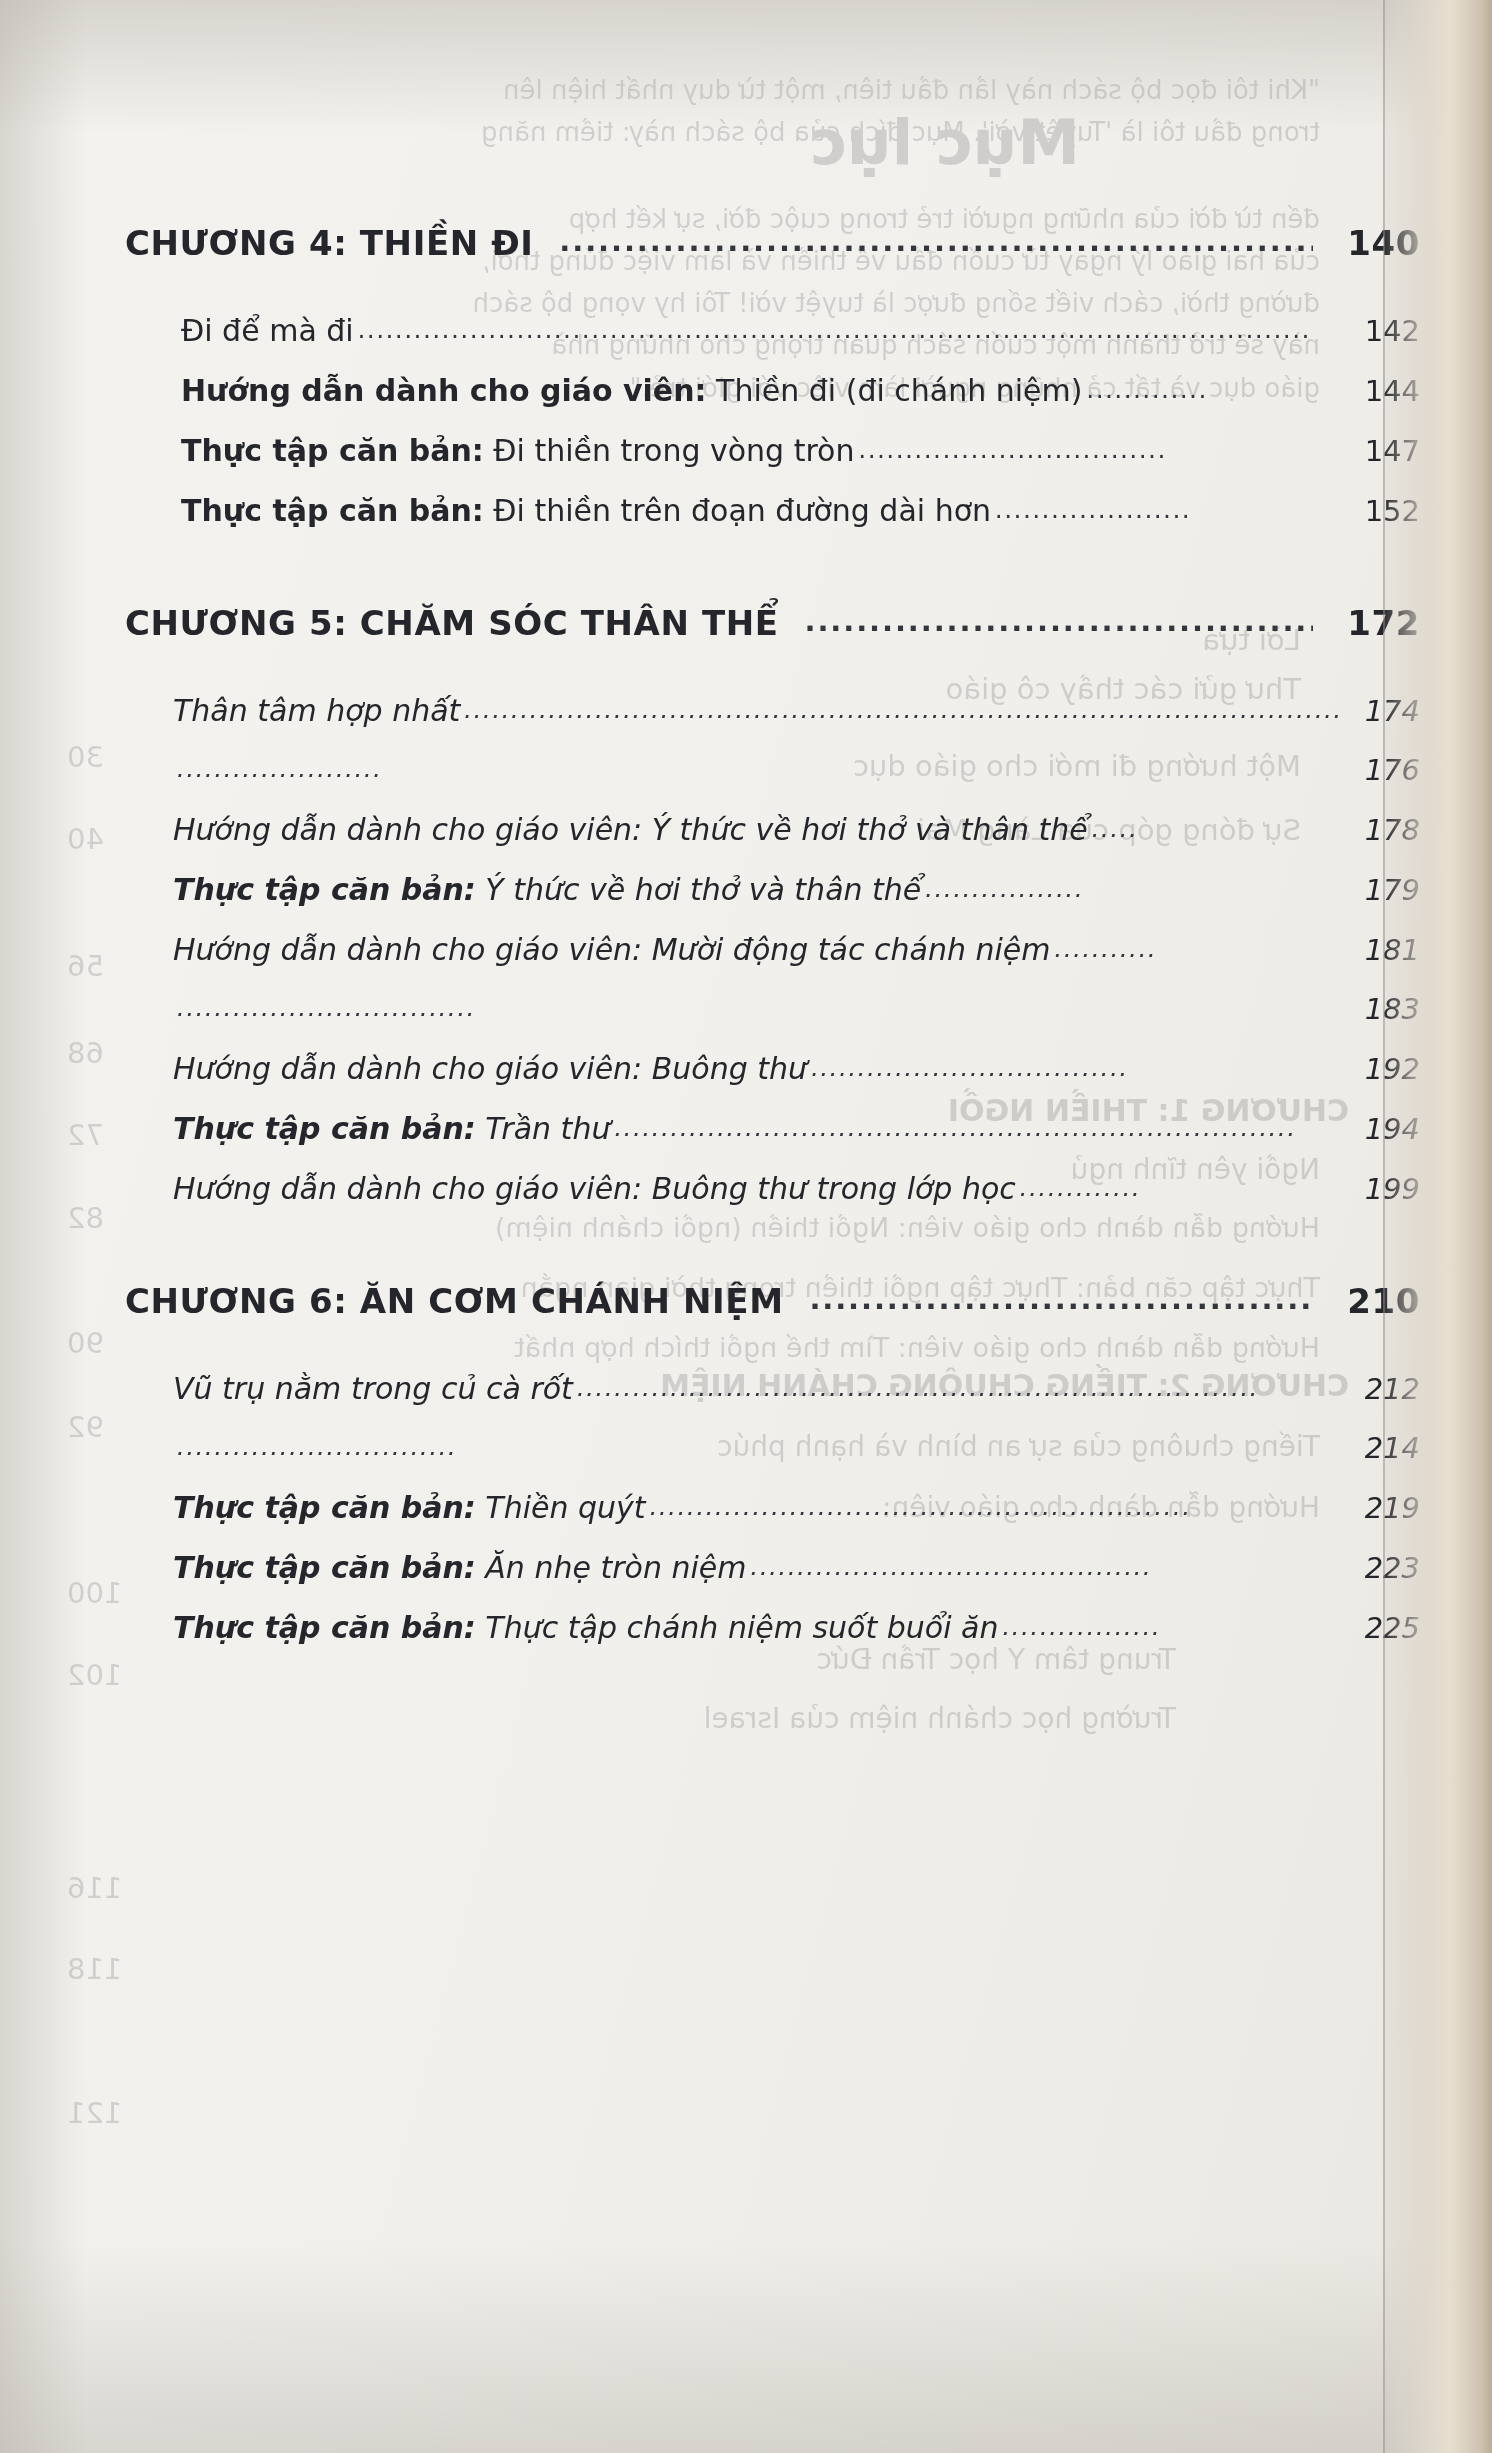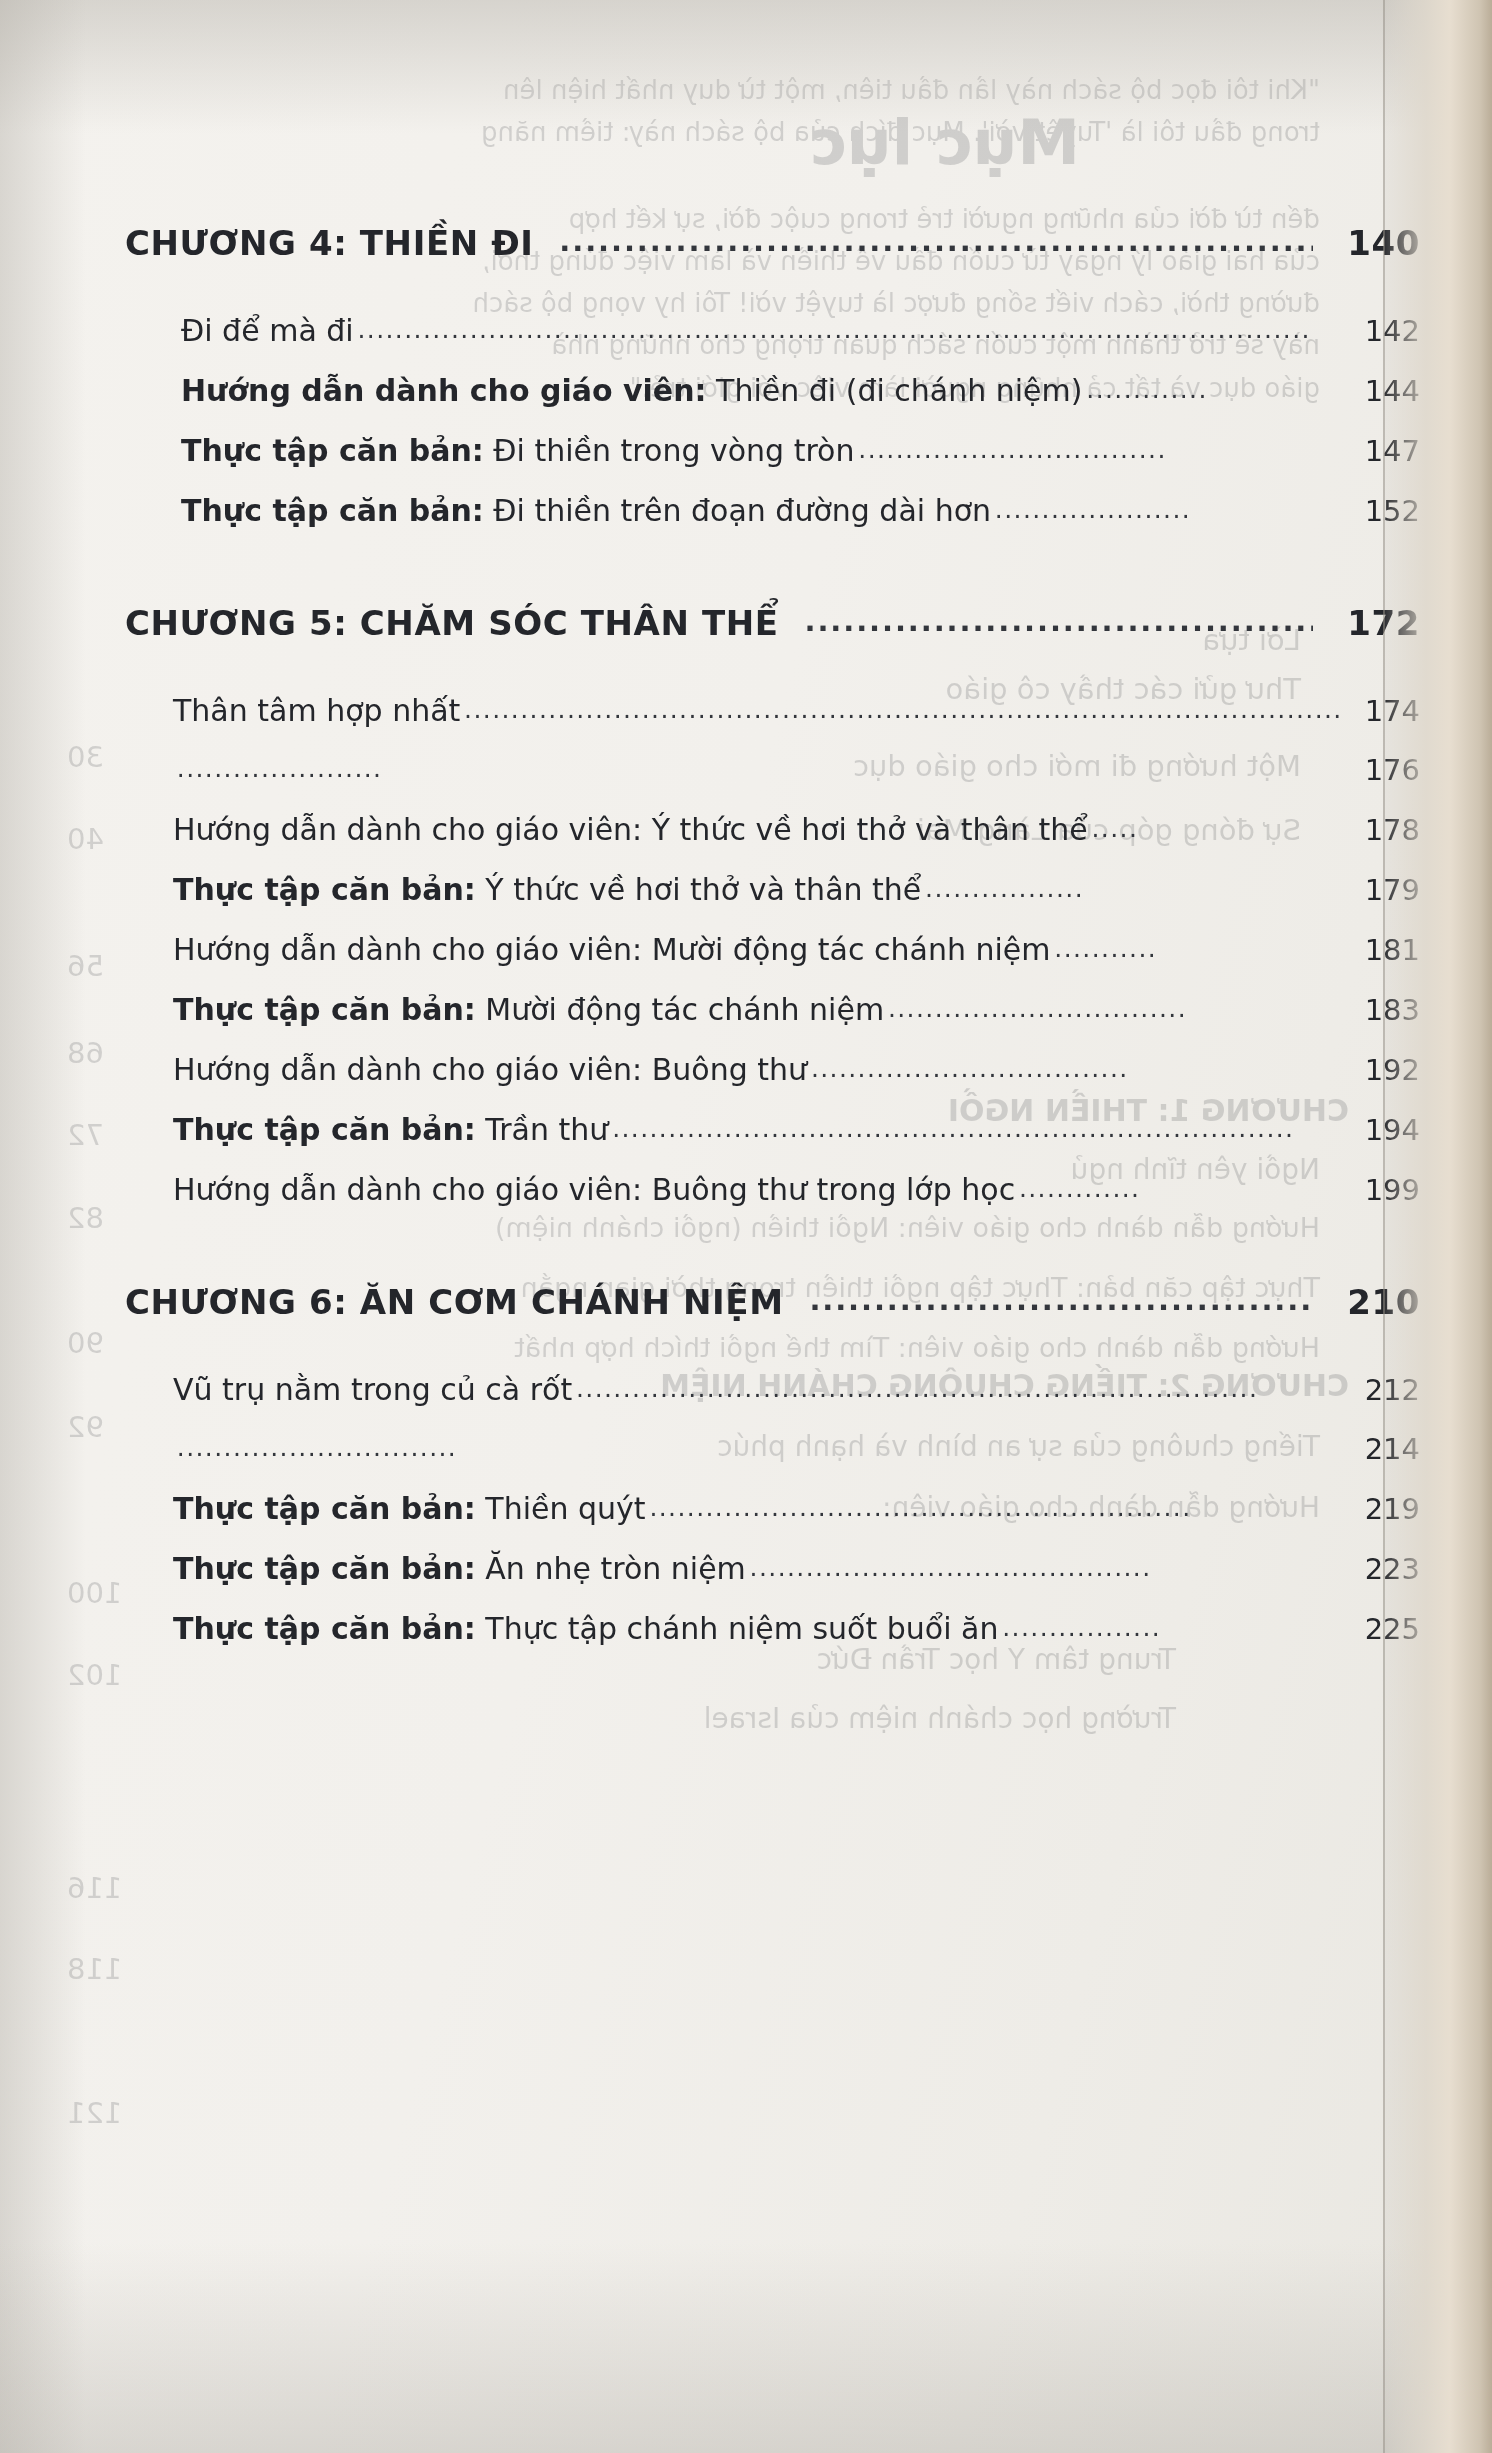--- a/index.html
+++ b/index.html
@@ -132,20 +132,21 @@
   }
   .item .bold {
     font-weight: 700;
   }
 
   .indent {
     padding-left: 56px;
   }
   .indent-sm {
     padding-left: 48px;
+    font-style: italic;
   }
 
   .gap-sm { height: 25px; }
   .gap-lg { height: 75px; }
 
   .rowspace { margin-top: 25px; }
 </style>
 </head>
 <body>
 
@@ -260,21 +261,20 @@
       <span class="page-num">179</span>
     </div>
 
     <div class="entry item indent-sm rowspace">
       <span class="label">Hướng dẫn dành cho giáo viên: Mười động tác chánh niệm</span>
       <span class="leader">...........</span>
       <span class="page-num">181</span>
     </div>
 
     <div class="entry item indent-sm rowspace">
-      <span class="label"><span class="bold">Thực tập căn bản:</span><span> Mười động tác chánh niệm</span></span>
       <span class="leader">................................</span>
       <span class="page-num">183</span>
     </div>
 
     <div class="entry item indent-sm rowspace">
       <span class="label">Hướng dẫn dành cho giáo viên: Buông thư</span>
       <span class="leader">..................................</span>
       <span class="page-num">192</span>
     </div>
 

